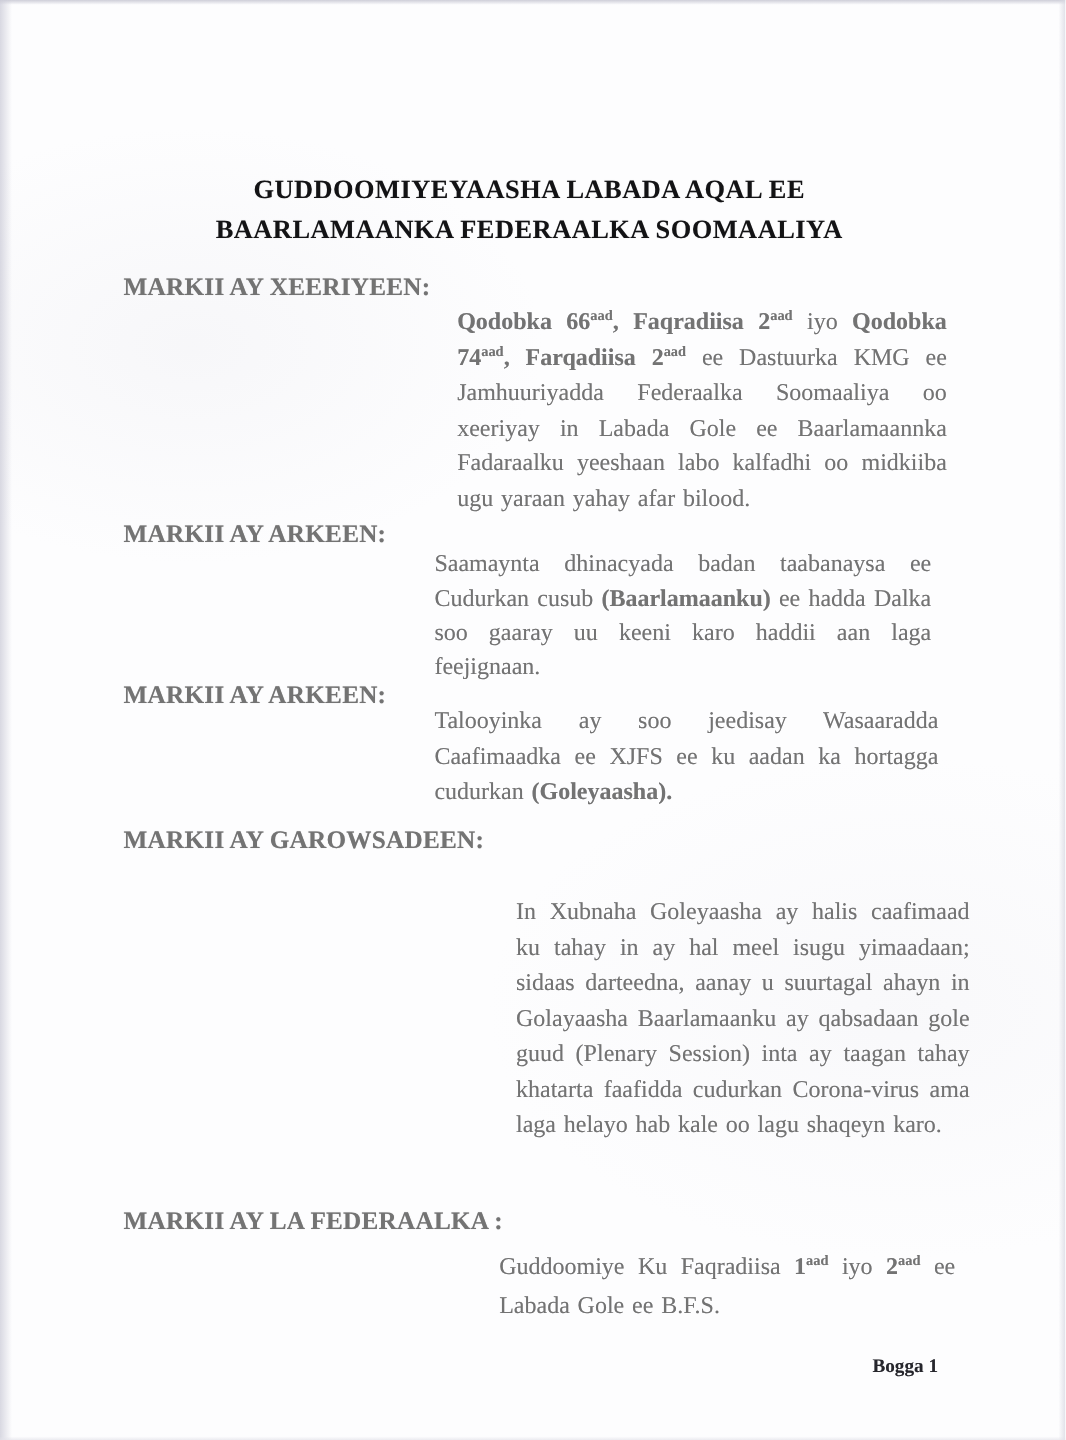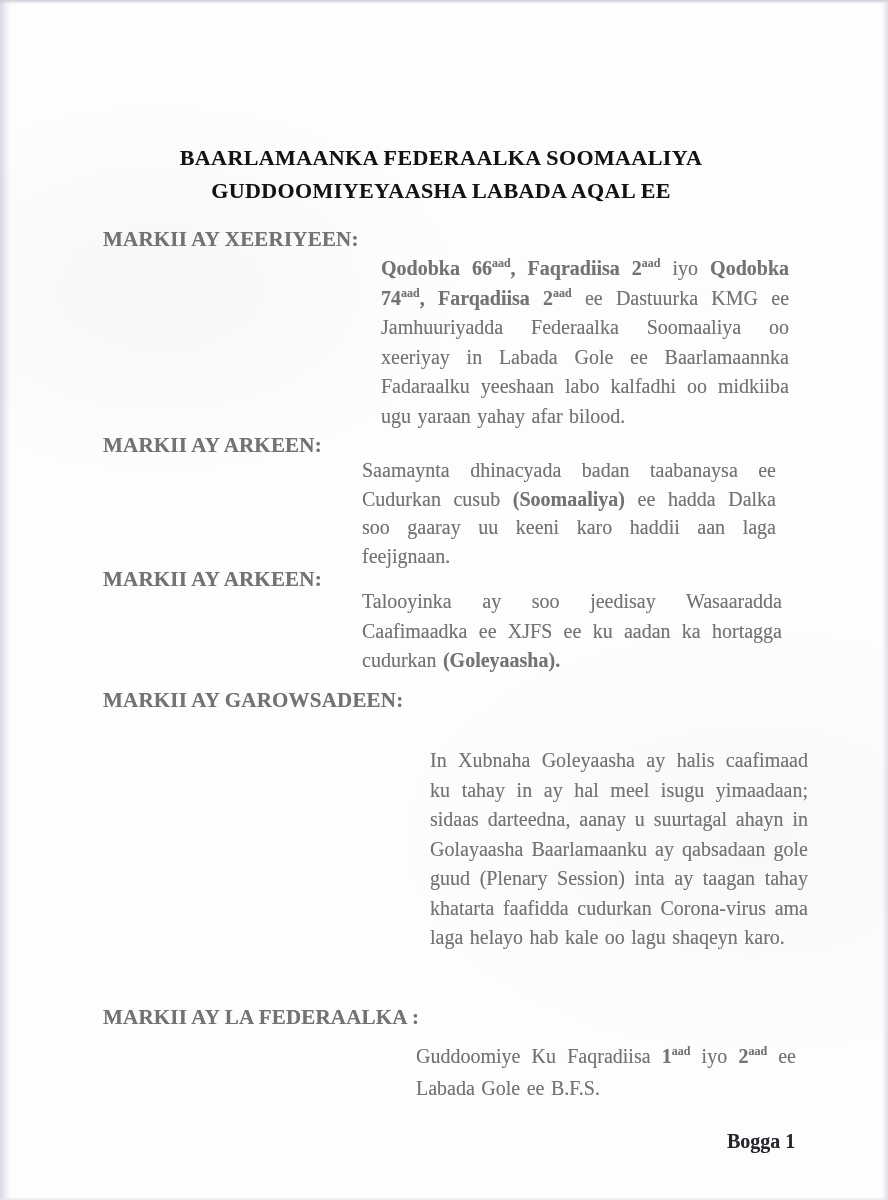--- a/index.html
+++ b/index.html
@@ -99,46 +99,46 @@
     font-weight: bold;
     vertical-align: super;
     line-height: 0;
     letter-spacing: 0;
   }
 
   .footer {
     position: absolute;
     left: 727px;
     top: 1130px;
-    font-size: 20px;
+    font-size: 16px;
     font-weight: bold;
     color: #26262c;
     text-shadow: 0 0 0.5px rgba(38,38,44,0.3);
   }
 </style>
 </head>
 <body>
 
 <div class="page">
   <div class="scan-tint"></div>
   <div class="edge-top"></div>
   <div class="edge-left"></div>
   <div class="edge-right"></div>
   <div class="edge-bottom"></div>
 
   <h1 class="title">
+    <span class="tline">GUDDOOMIYEYAASHA LABADA AQAL EE</span>
     <span class="tline">BAARLAMAANKA FEDERAALKA SOOMAALIYA</span>
-    <span class="tline">GUDDOOMIYEYAASHA LABADA AQAL EE</span>
   </h1>
 
   <h2 class="hd hd0">MARKII AY XEERIYEEN:</h2>
   <p class="bd bd0"><span class="b">Qodobka 66</span><sup class="sup b">aad</sup><span class="b">, </span><span class="b">Faqradiisa 2</span><sup class="sup b">aad</sup><span> iyo </span><span class="b">Qodobka 74</span><sup class="sup b">aad</sup><span class="b">, </span><span class="b">Farqadiisa 2</span><sup class="sup b">aad</sup><span> ee Dastuurka KMG ee Jamhuuriyadda Federaalka Soomaaliya oo xeeriyay in Labada Gole ee Baarlamaannka Fadaraalku yeeshaan labo kalfadhi oo midkiiba ugu yaraan yahay afar bilood.</span></p>
 
   <h2 class="hd hd1">MARKII AY ARKEEN:</h2>
-  <p class="bd bd1"><span>Saamaynta dhinacyada badan taabanaysa ee Cudurkan cusub </span><span class="b">(Soomaaliya)</span><span> ee hadda Dalka soo gaaray uu keeni karo haddii aan laga feejignaan.</span></p>
+  <p class="bd bd1"><span>Saamaynta dhinacyada badan taabanaysa ee Cudurkan cusub </span><span class="b">(Baarlamaanku)</span><span> ee hadda Dalka soo gaaray uu keeni karo haddii aan laga feejignaan.</span></p>
 
   <h2 class="hd hd2">MARKII AY ARKEEN:</h2>
   <p class="bd bd2"><span>Talooyinka ay soo jeedisay Wasaaradda Caafimaadka ee XJFS ee ku aadan ka hortagga cudurkan </span><span class="b">(Goleyaasha).</span></p>
 
   <h2 class="hd hd3">MARKII AY GAROWSADEEN:</h2>
   <p class="bd bd3"><span>In Xubnaha Goleyaasha ay halis caafimaad ku tahay in ay hal meel isugu yimaadaan; sidaas darteedna, aanay u suurtagal ahayn in Golayaasha Baarlamaanku ay qabsadaan gole guud (Plenary Session) inta ay taagan tahay khatarta faafidda cudurkan Corona-virus ama laga helayo hab kale oo lagu shaqeyn karo.</span></p>
 
   <h2 class="hd hd4">MARKII AY LA FEDERAALKA :</h2>
   <p class="bd bd4"><span>Guddoomiye Ku Faqradiisa </span><span class="b">1</span><sup class="sup b">aad</sup><span> iyo </span><span class="b">2</span><sup class="sup b">aad</sup><span> ee Labada Gole ee B.F.S.</span></p>
 

